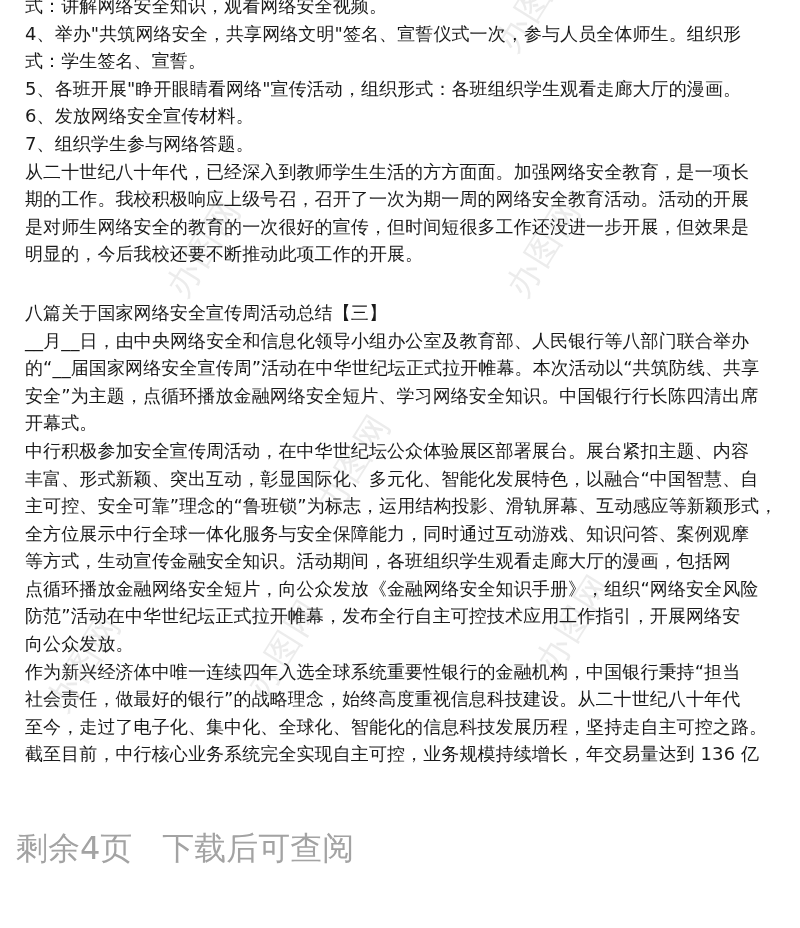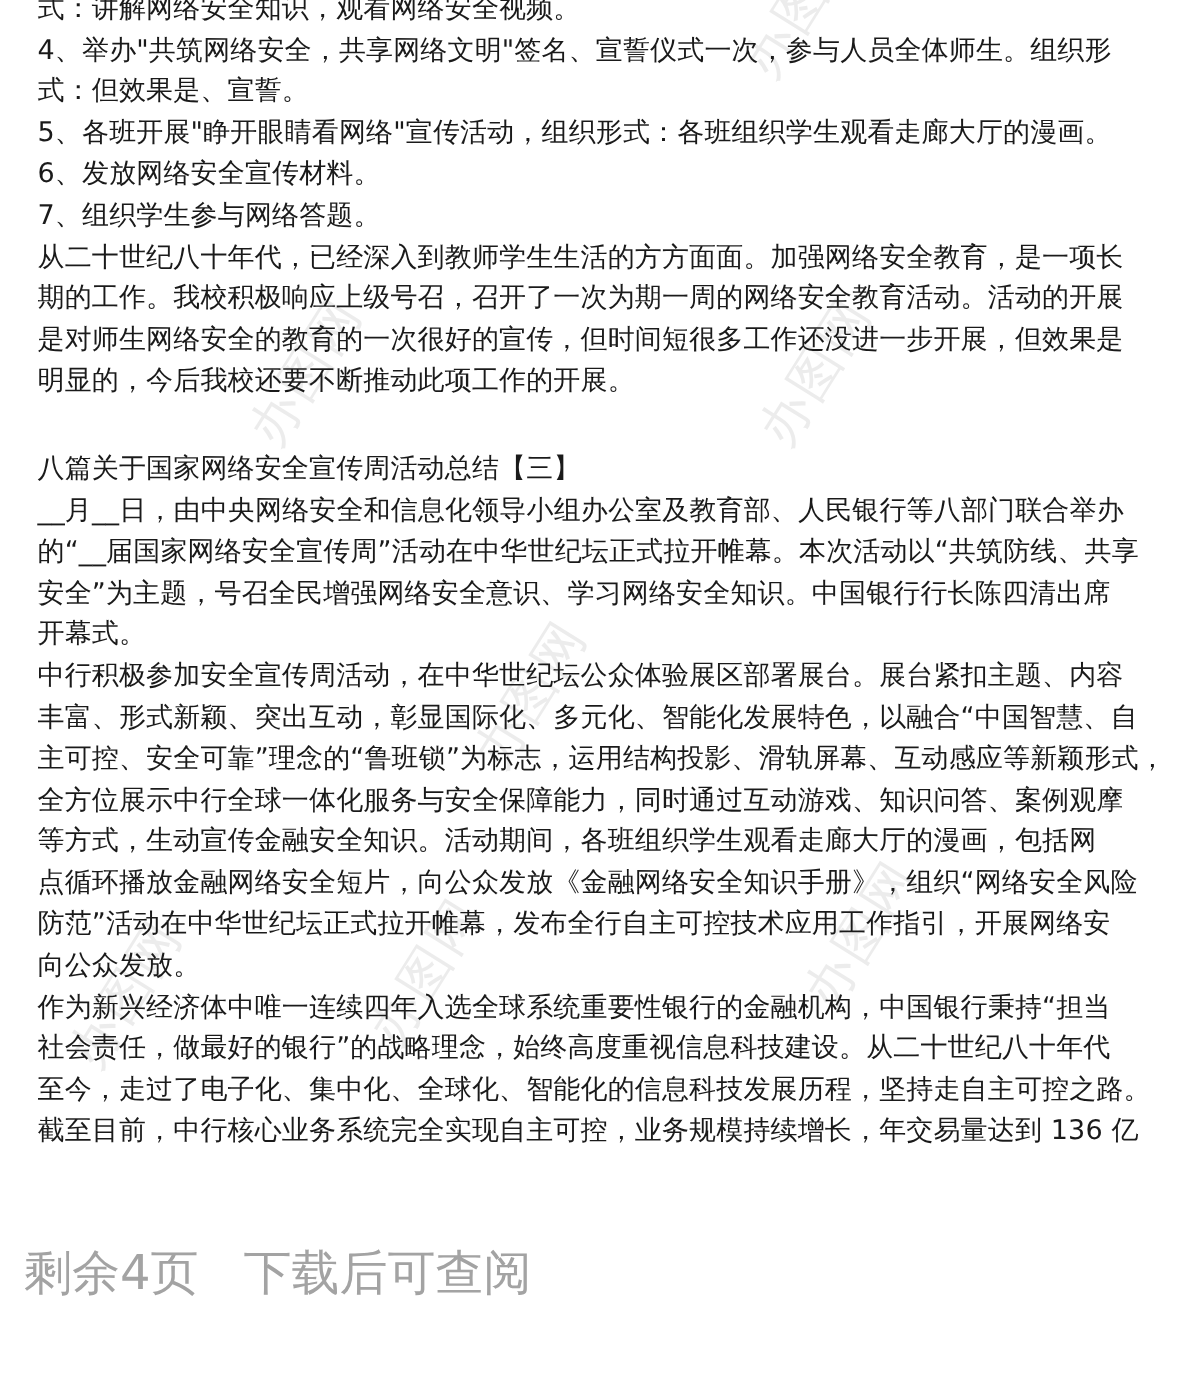--- a/index.html
+++ b/index.html
@@ -71,33 +71,33 @@
   <span class="wm" style="left:480px; top:-20px;">办图网</span>
   <span class="wm" style="left:300px; top:440px;">办图网</span>
   <span class="wm" style="left:30px; top:640px;">办图网</span>
   <span class="wm" style="left:230px; top:625px;">办图网</span>
   <span class="wm" style="left:520px; top:600px;">办图网</span>
 </div>
 
 <div class="doc">
   <div class="line">式：讲解网络安全知识，观看网络安全视频。</div>
   <div class="line">4、举办"共筑网络安全，共享网络文明"签名、宣誓仪式一次，参与人员全体师生。组织形</div>
-  <div class="line">式：但效果是、宣誓。</div>
+  <div class="line">式：学生签名、宣誓。</div>
   <div class="line">5、各班开展"睁开眼睛看网络"宣传活动，组织形式：各班组织学生观看走廊大厅的漫画。</div>
   <div class="line">6、发放网络安全宣传材料。</div>
   <div class="line">7、组织学生参与网络答题。</div>
   <div class="line">从二十世纪八十年代，已经深入到教师学生生活的方方面面。加强网络安全教育，是一项长</div>
   <div class="line">期的工作。我校积极响应上级号召，召开了一次为期一周的网络安全教育活动。活动的开展</div>
   <div class="line">是对师生网络安全的教育的一次很好的宣传，但时间短很多工作还没进一步开展，但效果是</div>
   <div class="line">明显的，今后我校还要不断推动此项工作的开展。</div>
   <div class="blank"></div>
   <div class="line">八篇关于国家网络安全宣传周活动总结【三】</div>
   <div class="line">__月__日，由中央网络安全和信息化领导小组办公室及教育部、人民银行等八部门联合举办</div>
   <div class="line">的“__届国家网络安全宣传周”活动在中华世纪坛正式拉开帷幕。本次活动以“共筑防线、共享</div>
-  <div class="line">安全”为主题，号召全民增强网络安全意识、学习网络安全知识。中国银行行长陈四清出席</div>
+  <div class="line">安全”为主题，点循环播放金融网络安全短片、学习网络安全知识。中国银行行长陈四清出席</div>
   <div class="line">开幕式。</div>
   <div class="line">中行积极参加安全宣传周活动，在中华世纪坛公众体验展区部署展台。展台紧扣主题、内容</div>
   <div class="line">丰富、形式新颖、突出互动，彰显国际化、多元化、智能化发展特色，以融合“中国智慧、自</div>
   <div class="line">主可控、安全可靠”理念的“鲁班锁”为标志，运用结构投影、滑轨屏幕、互动感应等新颖形式，</div>
   <div class="line">全方位展示中行全球一体化服务与安全保障能力，同时通过互动游戏、知识问答、案例观摩</div>
   <div class="line">等方式，生动宣传金融安全知识。活动期间，各班组织学生观看走廊大厅的漫画，包括网</div>
   <div class="line">点循环播放金融网络安全短片，向公众发放《金融网络安全知识手册》，组织“网络安全风险</div>
   <div class="line">防范”活动在中华世纪坛正式拉开帷幕，发布全行自主可控技术应用工作指引，开展网络安</div>
   <div class="line">向公众发放。</div>
   <div class="line">作为新兴经济体中唯一连续四年入选全球系统重要性银行的金融机构，中国银行秉持“担当</div>

